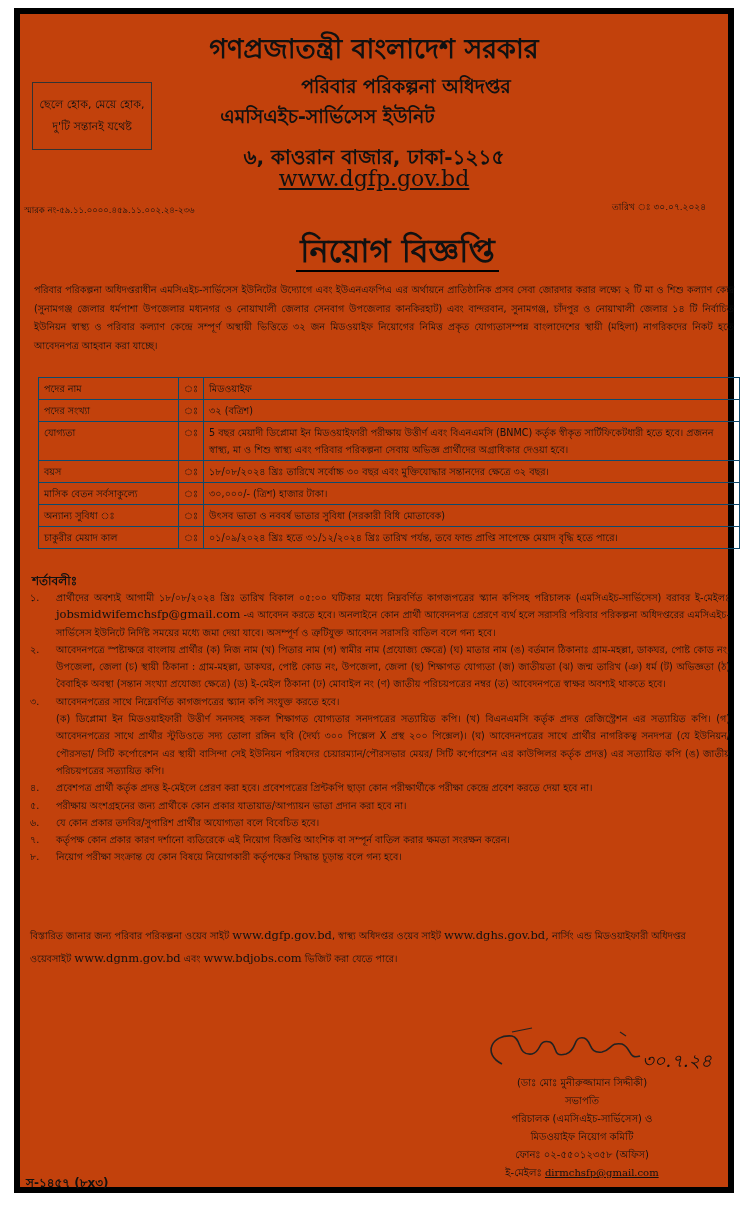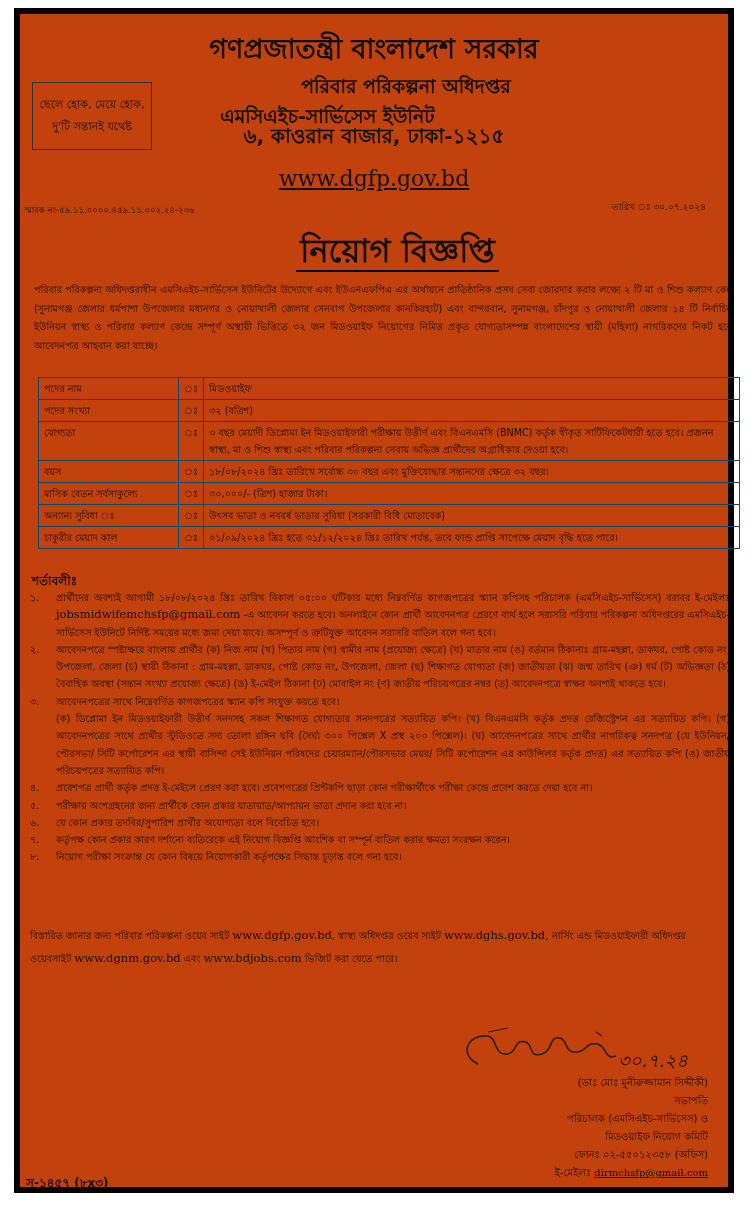--- a/index.html
+++ b/index.html
@@ -3,41 +3,41 @@
 <meta charset="utf-8">
 <style>
   html, body { margin:0; padding:0; background:#ffffff; }
   body { width:756px; height:1205px; position:relative; overflow:hidden; font-family:"DejaVu Sans", sans-serif; color:#111; }
   .frame { position:absolute; left:14px; top:8px; width:720px; height:1185px; border:6px solid #000; border-bottom-width:6px; box-sizing:border-box; background:#c2410c; }
   .abs { position:absolute; }
   .center { text-align:center; }
   .h1 { left:0; width:708px; top:14px; font-size:27px; font-weight:bold; }
   .h2 { left:0; width:708px; top:58px; font-size:19px; font-weight:bold;margin-left:32px; }
   .h3 { left:0; width:615px; top:88px; font-size:19px; font-weight:bold; }
-  .h4 { left:0; width:708px; top:107px; font-size:20px; font-weight:bold; }
+  .h4 { left:0; width:708px; top:128px; font-size:20px; font-weight:bold; }
   .h5 { left:0; width:708px; top:152px; font-family:"DejaVu Serif", serif; font-size:22px; }
   .h5 span { text-decoration:underline; }
   .slogan { left:12px; top:68px; width:118px; height:66px; border:1.5px solid #333; font-size:11px; line-height:22px; display:flex; flex-direction:column; justify-content:center; align-items:center; }
   .memo { left:4px; top:190px; font-size:8.5px; }
   .date { right:22px; top:186px; font-size:9px; }
   .title { left:12px; width:731px; top:212px; font-size:32px; font-weight:bold; }
   .title span { border-bottom:2px solid #000; padding:0 4px; }
   .intro { left:14px; top:267px; width:700px; font-size:9.6px; line-height:18.6px; text-align:justify; }
   table.info { position:absolute; left:18px; top:363px; width:702px; border-collapse:collapse; font-size:9.6px; }
   table.info td { border:1px solid #0c4a6e; padding:2px 5px; vertical-align:top; line-height:17px; }
   table.info td.k { width:129px; }
   table.info td.c { width:10px; text-align:center; }
   .conds-title { left:12px; top:558px; font-size:12px; font-weight:bold; }
   .conds { left:10px; top:575px; width:700px; font-size:9.6px; line-height:17.3px; }
   .cond { display:flex; text-align:justify; }
   .cond .n { width:26px; flex:none; }
   .cond .t { flex:1; }
   .u { font-family:"DejaVu Serif", serif; font-size:11.5px; }
   .more { left:10px; top:910px; width:700px; font-size:9.6px; line-height:23px; }
-  .sig { left:388px; top:1010px; width:300px; font-size:10px; line-height:18px; text-align:right; }
+  .sig { left:412px; top:1010px; width:300px; font-size:10px; line-height:18px; text-align:center; }
   .sig .scribble { height:50px; position:relative; }
   .sig .email { font-family:"DejaVu Serif", serif; font-size:10px; text-decoration:underline; }
   .code { left:6px; top:1160px; font-size:12px; font-weight:bold; }
 </style>
 </head>
 <body>
 
 <div class="frame">
   <div class="abs center h1">গণপ্রজাতন্ত্রী বাংলাদেশ সরকার</div>
   <div class="abs slogan">
@@ -63,21 +63,21 @@
           <td>মিডওয়াইফ</td>
         </tr>
         <tr>
           <td class="k">পদের সংখ্যা</td>
           <td class="c">ঃ</td>
           <td>৩২ (বত্রিশ)</td>
         </tr>
         <tr>
           <td class="k">যোগ্যতা</td>
           <td class="c">ঃ</td>
-          <td>৩ বছর মেয়াদী ডিপ্লোমা ইন মিডওয়াইফারী পরীক্ষায় উত্তীর্ণ এবং বিএনএমসি (BNMC) কর্তৃক স্বীকৃত সার্টিফিকেটধারী হতে হবে। প্রজনন স্বাস্থ্য, মা ও শিশু স্বাস্থ্য এবং পরিবার পরিকল্পনা সেবায় অভিজ্ঞ প্রার্থীদের অগ্রাধিকার দেওয়া হবে।</td>
+          <td>5 বছর মেয়াদী ডিপ্লোমা ইন মিডওয়াইফারী পরীক্ষায় উত্তীর্ণ এবং বিএনএমসি (BNMC) কর্তৃক স্বীকৃত সার্টিফিকেটধারী হতে হবে। প্রজনন স্বাস্থ্য, মা ও শিশু স্বাস্থ্য এবং পরিবার পরিকল্পনা সেবায় অভিজ্ঞ প্রার্থীদের অগ্রাধিকার দেওয়া হবে।</td>
         </tr>
         <tr>
           <td class="k">বয়স</td>
           <td class="c">ঃ</td>
           <td>১৮/০৮/২০২৪ খ্রিঃ তারিখে সর্বোচ্চ ৩০ বছর এবং মুক্তিযোদ্ধার সন্তানদের ক্ষেত্রে ৩২ বছর।</td>
         </tr>
         <tr>
           <td class="k">মাসিক বেতন সর্বসাকুল্যে</td>
           <td class="c">ঃ</td>
           <td>৩০,০০০/- (ত্রিশ) হাজার টাকা।</td>

